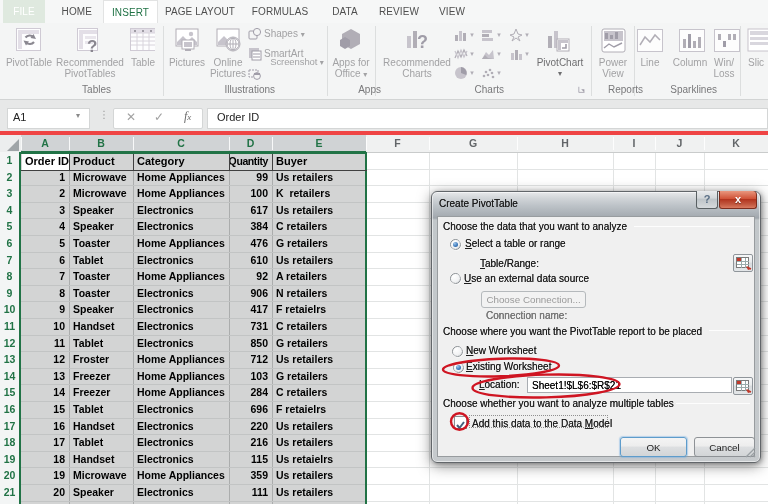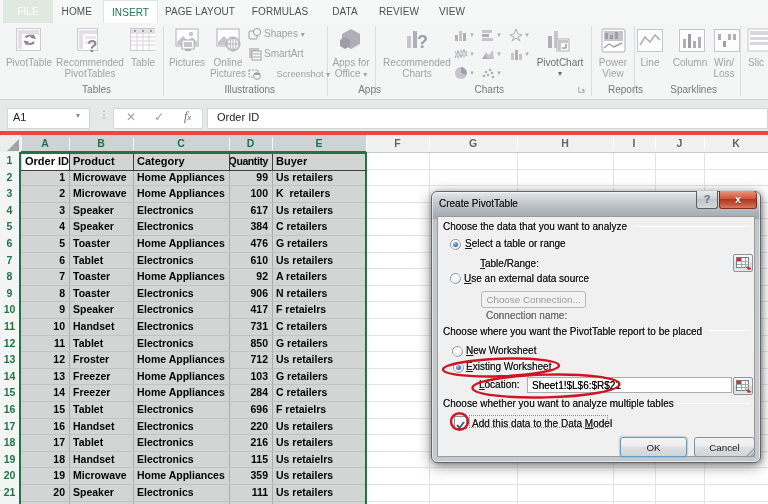--- a/index.html
+++ b/index.html
@@ -57,21 +57,21 @@
  background:linear-gradient(180deg,#f6f7f8 0%,#e9ebec 45%,#d7dadd 50%,#e4e7e9 100%)}
 .btn{position:absolute;font-size:9.8px;color:#1c1c1c;text-align:center;border-radius:3px;
  border:1px solid #8e9296;background:linear-gradient(180deg,#f4f4f4 0%,#ededed 45%,#dddfe1 50%,#d2d5d7 100%)}
 .btn-dis{color:#9a9a9a;border-color:#b5b9bc;background:#f2f2f2}
 .chk{position:absolute;width:13px;height:13px;background:#fff;border:1px solid #8b9094}
 .u{text-decoration:underline}
 </style></head><body>
 <div id="page">
 
 <div class="ab" id="tabbar">
-<div class="tab" id="tab-file" style="left:3px;width:50px;text-align:center;">FILE</div>
+<div class="tab" id="tab-file" style="left:3px;width:42px;text-align:center;">FILE</div>
 <div class="tab" style="left:52px;width:40px;text-align:right;">HOME</div>
 <div class="tab" id="tab-insert" style="left:103px;width:55px;text-align:center;">INSERT</div>
 <div class="tab" style="left:162px;width:76px;text-align:center;">PAGE LAYOUT</div>
 <div class="tab" style="left:247px;width:66px;text-align:center;">FORMULAS</div>
 <div class="tab" style="left:329px;width:32px;text-align:center;">DATA</div>
 <div class="tab" style="left:375px;width:48px;text-align:center;">REVIEW</div>
 <div class="tab" style="left:436px;width:32px;text-align:center;">VIEW</div>
 </div>
 <div class="ab" id="ribbon">
 <div class="rsep" style="left:163px"></div>
@@ -144,21 +144,21 @@
         <line x1="5" y1="7" x2="12" y2="7" stroke="#a09da8"></line>
         <line x1="5" y1="10" x2="12" y2="10" stroke="#a09da8"></line>
       </svg>
 <svg class="ricon" style="left:248px;top:44px" width="14" height="14" viewBox="0 0 14 14">
         <rect x="1" y="3" width="9" height="7" fill="none" stroke="#a09da8" stroke-dasharray="2 1"></rect>
         <circle cx="9" cy="9" r="3.4" fill="#f4f5f5" stroke="#a09da8"></circle>
         <rect x="6" y="6" width="6" height="2" fill="#a09da8"></rect>
       </svg>
 <div class="rlbl" style="left:264px;top:5px;width:60px;text-align:left">Shapes <span style="font-size:8px">▾</span></div>
 <div class="rlbl" style="left:264px;top:25px;width:60px;text-align:left">SmartArt</div>
-<div class="rlbl" style="left:264px;top:45px;width:66px;text-align:right;font-size:9.5px;letter-spacing:-0.1px">Screenshot <span style="font-size:8px">▾</span></div>
+<div class="rlbl" style="left:264px;top:33px;width:66px;text-align:center;font-size:9.5px;letter-spacing:-0.1px">Screenshot <span style="font-size:8px">▾</span></div>
 <div class="rglbl" style="left:215px;top:61px;width:60px">Illustrations</div>
 <svg class="ricon" style="left:339px;top:4px" width="24" height="26" viewBox="0 0 24 26">
         <path d="M12 2 L21 7 L21 17 L12 22 L3 17 L3 7 Z" fill="#b1aeb6"></path>
         <path d="M6 14 L11 17 L11 23 L6 26 L1 23 L1 17 Z" fill="#a09da8" transform="translate(0,-4)"></path>
       </svg>
 <div class="rlbl" style="left:324px;top:34px;width:54px">Apps for<br>Office <span style="font-size:8px">▾</span></div>
 <div class="rglbl" style="left:321px;top:61px;width:60px">Apps</div>
 <svg class="ricon" style="left:405px;top:5px" width="25" height="25" viewBox="0 0 25 25">
         <rect x="2" y="8" width="4" height="12" fill="#c7c4cc"></rect>
         <rect x="8" y="3" width="4" height="17" fill="#b1aeb6"></rect>

